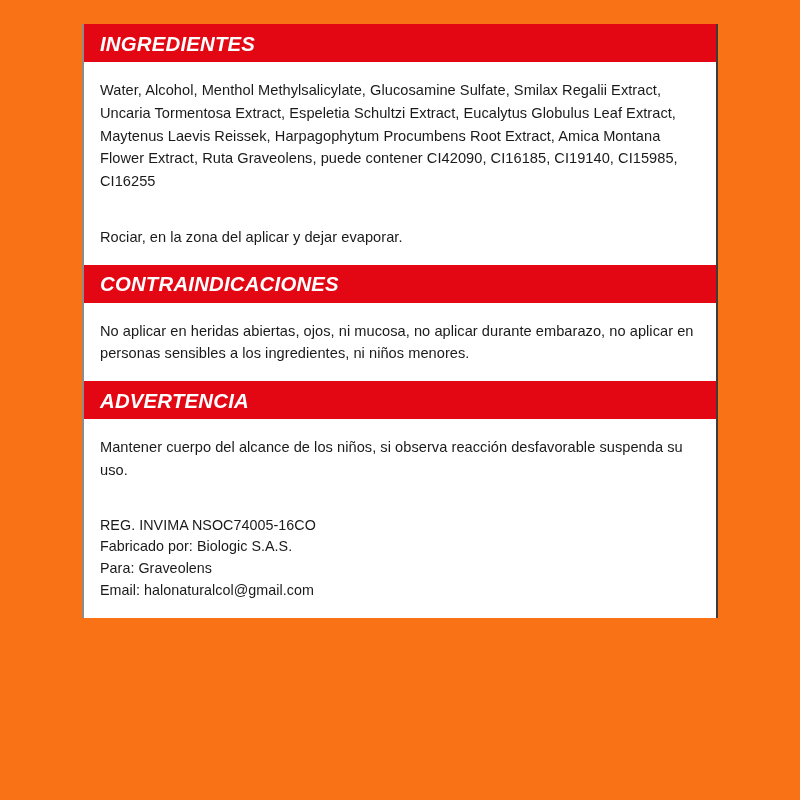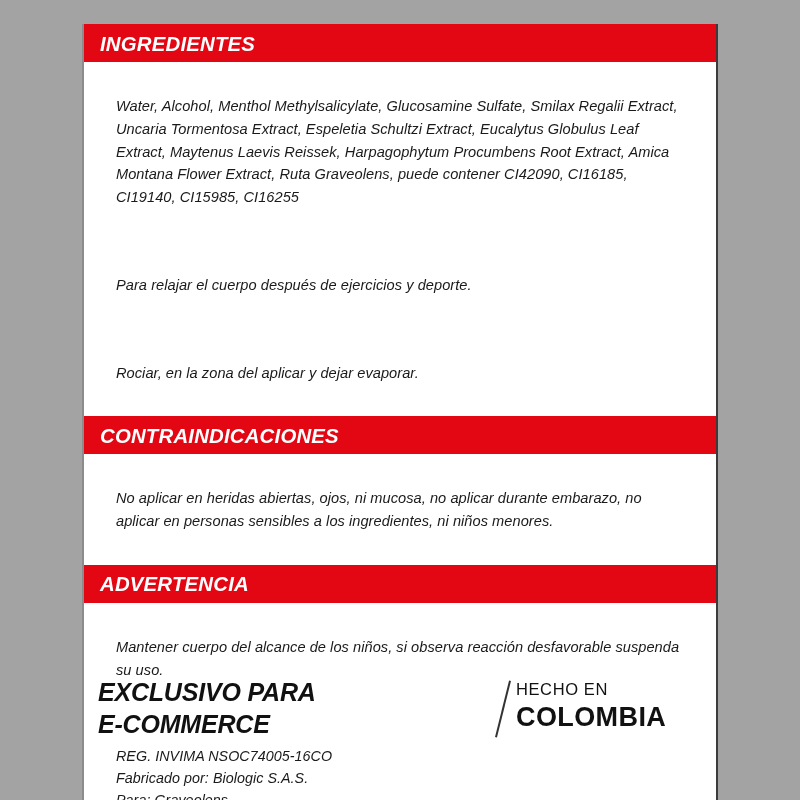--- a/index.html
+++ b/index.html
@@ -11,21 +11,21 @@
     width: 800px;
     height: 800px;
     font-family: "Liberation Sans", sans-serif;
     -webkit-font-smoothing: antialiased;
   }
 
   #label-card {
     position: relative;
     width: 800px;
     height: 800px;
-    background: #a3a3a3;
+    background: #f97316;
     box-sizing: border-box;
     overflow: hidden;
     padding-left: 16px;
   }
 
   
   .content {
     position: absolute;
     left: 82px;
     top: 24px;
@@ -59,25 +59,24 @@
 
   
   .body-block {
     background: #ffffff;
     padding: 17px 18px 16px 16px;
     box-sizing: border-box;
   }
   .body-text {
     color: #1a1a1a;
     font-family: "Liberation Sans", sans-serif;
-    font-style: italic;
     font-size: 14.6px;
     line-height: 1.56;
     letter-spacing: 0.05px;
-    margin: 16px;
+    margin: 0;
   }
   .body-text.reg {
     line-height: 1.52;
     white-space: pre-line;
     font-size: 14.3px;
   }
 
   
   .footer {
     position: absolute;
@@ -158,23 +157,20 @@
 
   <div class="content">
 
     <div class="bar">
       <span class="bar-title">INGREDIENTES</span>
     </div>
     <div class="body-block">
       <p class="body-text">Water, Alcohol, Menthol Methylsalicylate, Glucosamine Sulfate, Smilax Regalii Extract, Uncaria Tormentosa Extract, Espeletia Schultzi Extract, Eucalytus Globulus Leaf Extract, Maytenus Laevis Reissek, Harpagophytum Procumbens Root Extract, Amica Montana Flower Extract, Ruta Graveolens, puede contener CI42090, CI16185, CI19140, CI15985, CI16255</p>
     </div>
 
-    <div class="body-block">
-      <p class="body-text">Para relajar el cuerpo después de ejercicios y deporte.</p>
-    </div>
 
     <div class="body-block">
       <p class="body-text">Rociar, en la zona del aplicar y dejar evaporar.</p>
     </div>
 
     <div class="bar">
       <span class="bar-title">CONTRAINDICACIONES</span>
     </div>
     <div class="body-block">
       <p class="body-text">No aplicar en heridas abiertas, ojos, ni mucosa, no aplicar durante embarazo, no aplicar en personas sensibles a los ingredientes, ni niños menores.</p>
@@ -189,32 +185,14 @@
 
     <div class="body-block">
       <p class="body-text reg">REG. INVIMA NSOC74005-16CO
 Fabricado por: Biologic S.A.S.
 Para: Graveolens
 Email: halonaturalcol@gmail.com</p>
     </div>
 
   </div>
 
-  <div class="footer">
-
-    <div class="exclusive">
-      <div class="exclusive-line">EXCLUSIVO PARA</div>
-      <div class="exclusive-line">E-COMMERCE</div>
-    </div>
-
-    <div class="made-in">
-      <div class="slash-wrap">
-        <div class="slash"></div>
-      </div>
-      <div class="made-text">
-        <div class="made-small">HECHO EN</div>
-        <div class="made-big">COLOMBIA</div>
-      </div>
-    </div>
-
-  </div>
 
 </div>
 
 </body></html>

